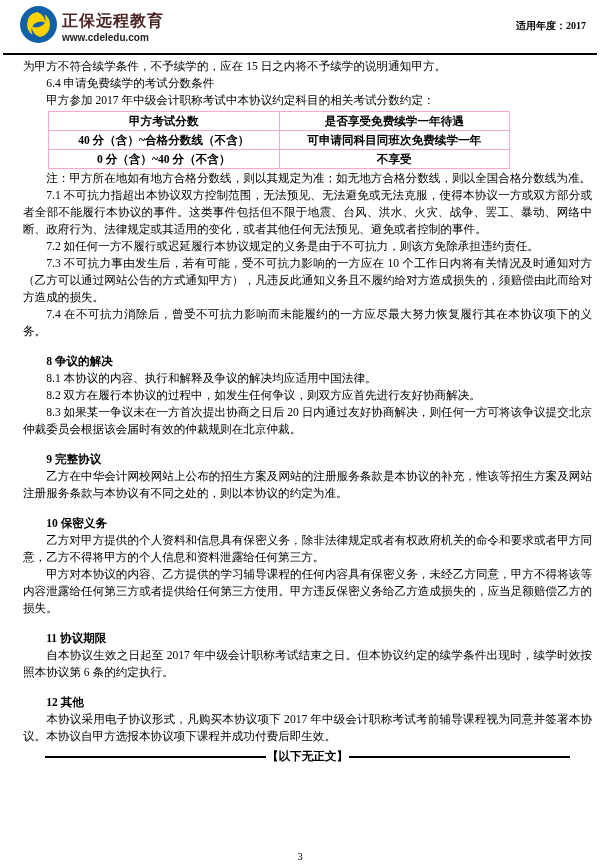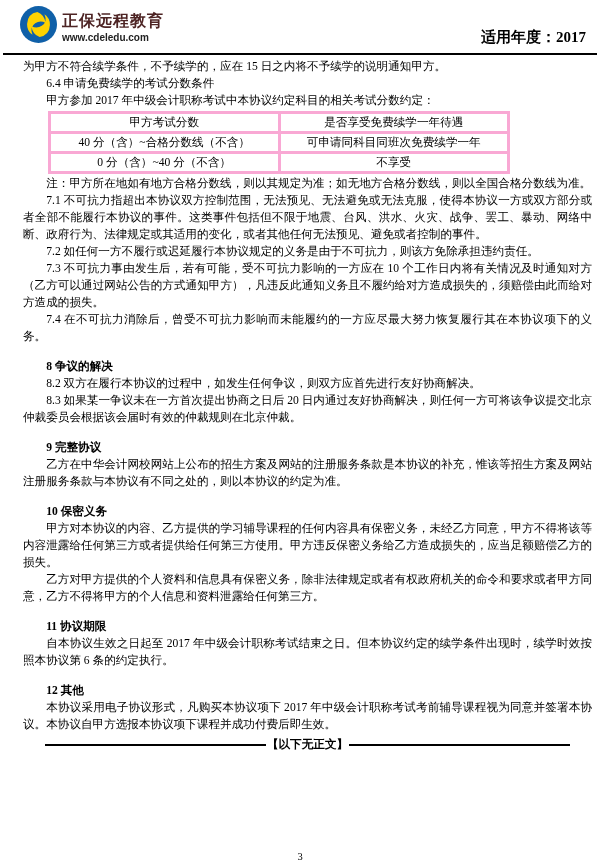--- a/index.html
+++ b/index.html
@@ -20,46 +20,46 @@
   .brand-block { margin-left:5px; line-height:1.1; }
   .brand-name {
     font-family:"Liberation Sans", sans-serif;
     font-weight:bold; font-size:16px; letter-spacing:1px; color:#4d2424;
   }
   .brand-url {
     font-family:"Liberation Sans", sans-serif;
     font-weight:bold; font-size:10px; color:#222; margin-top:2px;
   }
   .year-label {
-    position:absolute; right:14px; bottom:6px;
-    font-weight:bold; font-size:15px;
+    position:absolute; right:14px; bottom:20px;
+    font-weight:bold; font-size:10px;
   }
   .header-rule { border-top:2px solid #000; margin:0 3px; }
   
   .doc-body {
     padding:3px 8px 0 23px;
     font-size:11.6px; line-height:17px;
     text-align:justify;
   }
   .para { text-indent:2em; }
   .no-indent { text-indent:0; }
   .sec-title { font-weight:bold; text-indent:2em; margin-top:13px; }
   
   table.score {
     border-collapse:collapse;
     margin:2px 0 1px 25px;
     width:462px;
     table-layout:fixed;
   }
   table.score th, table.score td {
-    border:3px solid #f9a8d4;
+    border:1px solid #f9a8d4;
     height:19px;
     text-align:center;
     font-size:11.6px;
-    font-weight:normal;
+    font-weight:bold;
     padding:0 2px;
   }
   
   .footer-divider {
     display:flex; align-items:center;
     margin:3px 22px 8px 22px;
   }
   .footer-divider .rule { flex:1 1 auto; border-top:2px solid #000; }
   .footer-divider .label {
     font-weight:bold; font-size:11.6px; padding:0 1px; white-space:nowrap;
@@ -115,27 +115,28 @@
     </table>
 
     <p class="para">注：甲方所在地如有地方合格分数线，则以其规定为准；如无地方合格分数线，则以全国合格分数线为准。</p>
 
     <div>
         <p class="para">7.1 不可抗力指超出本协议双方控制范围，无法预见、无法避免或无法克服，使得本协议一方或双方部分或者全部不能履行本协议的事件。这类事件包括但不限于地震、台风、洪水、火灾、战争、罢工、暴动、网络中断、政府行为、法律规定或其适用的变化，或者其他任何无法预见、避免或者控制的事件。</p>
         <p class="para">7.2 如任何一方不履行或迟延履行本协议规定的义务是由于不可抗力，则该方免除承担违约责任。</p>
         <p class="para">7.3 不可抗力事由发生后，若有可能，受不可抗力影响的一方应在 10 个工作日内将有关情况及时通知对方（乙方可以通过网站公告的方式通知甲方），凡违反此通知义务且不履约给对方造成损失的，须赔偿由此而给对方造成的损失。</p>
         <p class="para">7.4 在不可抗力消除后，曾受不可抗力影响而未能履约的一方应尽最大努力恢复履行其在本协议项下的义务。</p>
         <div class="sec-title">8 争议的解决</div>
+        <p class="para">8.1 本协议的内容、执行和解释及争议的解决均应适用中国法律。</p>
         <p class="para">8.2 双方在履行本协议的过程中，如发生任何争议，则双方应首先进行友好协商解决。</p>
         <p class="para">8.3 如果某一争议未在一方首次提出协商之日后 20 日内通过友好协商解决，则任何一方可将该争议提交北京仲裁委员会根据该会届时有效的仲裁规则在北京仲裁。</p>
         <div class="sec-title">9 完整协议</div>
         <p class="para">乙方在中华会计网校网站上公布的招生方案及网站的注册服务条款是本协议的补充，惟该等招生方案及网站注册服务条款与本协议有不同之处的，则以本协议的约定为准。</p>
         <div class="sec-title">10 保密义务</div>
+        <p class="para">乙方对甲方提供的个人资料和信息具有保密义务，除非法律规定或者有权政府机关的命令和要求或者甲方同意，乙方不得将甲方的个人信息和资料泄露给任何第三方。</p>
         <p class="para">甲方对本协议的内容、乙方提供的学习辅导课程的任何内容具有保密义务，未经乙方同意，甲方不得将该等内容泄露给任何第三方或者提供给任何第三方使用。甲方违反保密义务给乙方造成损失的，应当足额赔偿乙方的损失。</p>
-        <p class="para">乙方对甲方提供的个人资料和信息具有保密义务，除非法律规定或者有权政府机关的命令和要求或者甲方同意，乙方不得将甲方的个人信息和资料泄露给任何第三方。</p>
         <div class="sec-title">11 协议期限</div>
         <p class="para">自本协议生效之日起至 2017 年中级会计职称考试结束之日。但本协议约定的续学条件出现时，续学时效按照本协议第 6 条的约定执行。</p>
         <div class="sec-title">12 其他</div>
         <p class="para">本协议采用电子协议形式，凡购买本协议项下 2017 年中级会计职称考试考前辅导课程视为同意并签署本协议。本协议自甲方选报本协议项下课程并成功付费后即生效。</p>
       </div>
 
     <div class="footer-divider">
       <span class="rule"></span>
       <span class="label">【以下无正文】</span>
       <span class="rule"></span>

